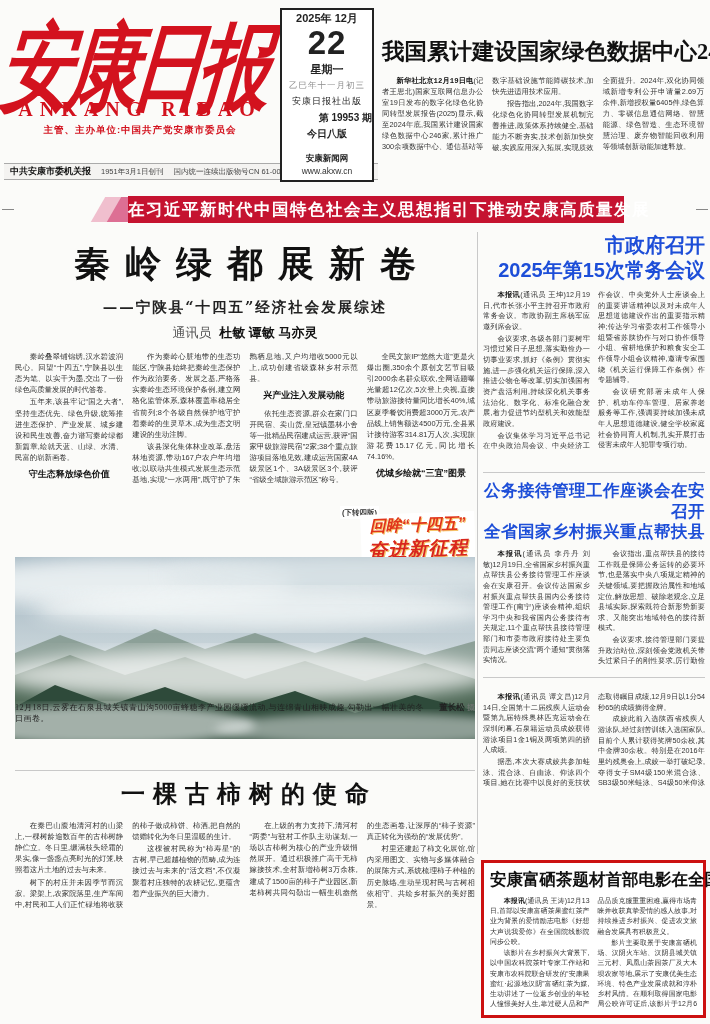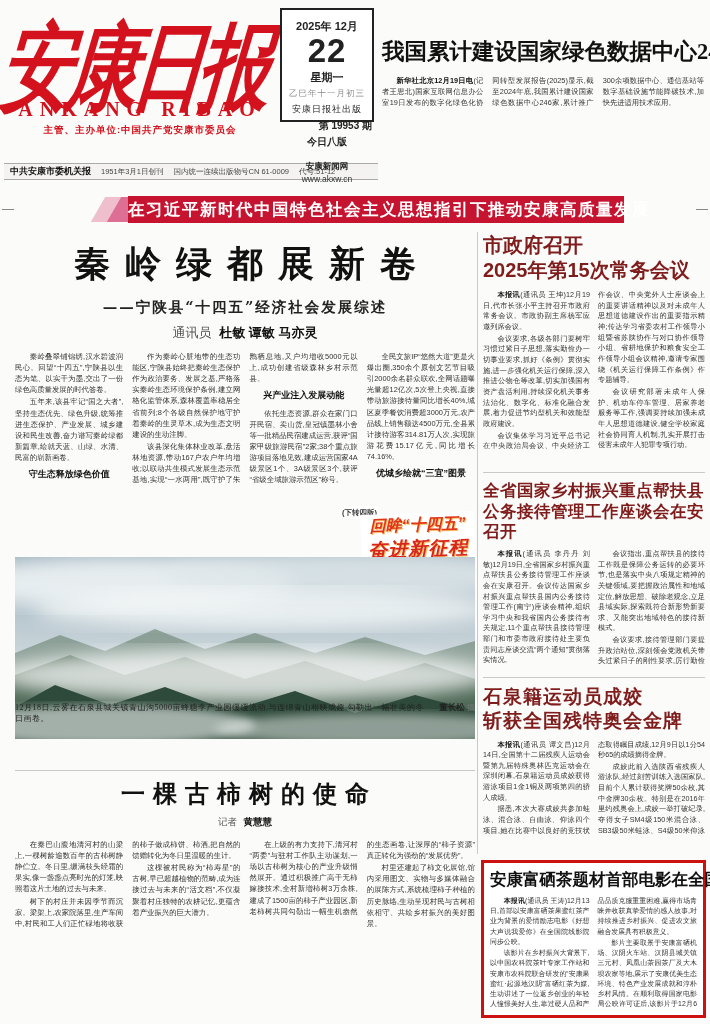--- a/index.html
+++ b/index.html
@@ -15,22 +15,22 @@
     transform:skewX(-6deg) scaleY(1.32); transform-origin:center top; padding-top:12px; white-space:nowrap; }
   .latin { display:block; margin-top:10px; font-family:"Liberation Serif", serif; font-weight:bold;
     font-size:20px; letter-spacing:7px; color:#d3121e; }
   .sponsor { display:block; margin-top:3px; font-size:9.5px; font-weight:bold; color:#d3121e; letter-spacing:1px; }
   .orgline { left:4px; top:163px; width:374px; height:17px; border-top:1px solid #aaa; border-bottom:1px solid #aaa;
     display:flex; align-items:center; gap:10px; padding:0 6px; background:#f4f3f1; }
   .orgline b { font-size:9px; color:#111; }
   .orgline span { font-size:7.5px; color:#444; }
 
   
-  .datebox { left:280px; top:8px; width:94px; height:114px; border:2px solid #222; background:#fff;
-    text-align:center; padding-top:9px; }
+  .datebox { left:280px; top:8px; width:94px; height:174px; border:2px solid #222; background:#fff;
+    text-align:center; padding-top:1px; }
   .datebox .ym { font-size:11px; font-weight:bold; }
   .datebox .day { font-size:33px; font-weight:bold; line-height:1.05; letter-spacing:1px; }
   .datebox .wk { font-size:11px; font-weight:bold; margin-top:1px; }
   .datebox .lunar { font-size:8.5px; color:#8d8d8d; margin-top:3px; letter-spacing:1px; }
   .datebox .pub { font-size:9px; font-family:"Liberation Serif", serif; margin-top:3px; letter-spacing:1px; }
   .datebox .issue { font-size:10px; font-weight:bold; margin-top:3px;text-align:right; }
   .datebox .pages { font-size:10px; font-weight:bold; margin-top:2px; }
   .datebox .site { font-size:8.5px; font-weight:bold; margin-top:12px; }
   .datebox .url { font-size:8.5px; color:#333; margin-top:1px; }
 
@@ -83,33 +83,33 @@
   .feature { left:15px; top:778px; width:460px; }
   .feature h2 { text-align:center; font-size:24px; font-weight:900; letter-spacing:8px; color:#111; text-indent:8px; white-space:nowrap; }
   .feature .byline { text-align:center; font-size:9.5px; color:#555; margin-top:6px; }
   .feature .byline b { color:#111; margin-left:4px; }
   .featbody { margin-top:10px; height:164px; overflow:hidden; column-count:4; column-gap:9px;
     font-size:7.4px; line-height:1.5; text-align:justify; color:#333; }
 
   
   .vsep { left:477px; top:232px; width:1px; height:622px; background:#c9c9c9; }
   .rart { left:483px; width:222px; }
-  .rart h3 { text-align:left; font-weight:900; color:#7f1d1d; line-height:1.25; }
+  .rart h3 { text-align:right; font-weight:900; color:#1d4ed8; line-height:1.25; }
   .rt1 h3 { font-size:20px; }
   .rt2 h3 { font-size:16.5px; letter-spacing:0.5px; }
   .rt3 h3 { font-size:19px; letter-spacing:1px; }
   .rbody { margin-top:7px; column-count:2; column-gap:8px; overflow:hidden;
     font-size:7.2px; line-height:1.48; text-align:justify; color:#333; }
 
   
   .redbox { left:481px; top:860px; width:225px; height:158px; border:3px solid #cc1111; background:#fff; padding:6px 6px 4px; }
   .redbox h3 { text-align:center; font-size:16.5px; font-weight:900; color:#111; white-space:nowrap; letter-spacing:0px; }
   .redbox .rbody { margin-top:5px; height:118px; font-size:6.9px; }
 
-  b.leadin { color:#111; }
+  b.leadin { color:#111;font-family:Liberation Mono, monospace; }
 </style>
 </head>
 <body>
 
 <div class="abs masthead">
   <span class="calligraphy">安康日报</span>
   <span class="latin">ANKANG  RIBAO</span>
   <span class="sponsor">主管、主办单位:中国共产党安康市委员会</span>
 </div>
 <div class="abs orgline">
@@ -128,20 +128,21 @@
   <div class="issue">第 19953 期</div>
   <div class="pages">今日八版</div>
   <div class="site">安康新闻网</div>
   <div class="url">www.akxw.cn</div>
 </div>
 
 <div class="abs topstory">
   <h2><span>我国累计建设国家绿色数据中心</span><span class="num">246</span></h2>
   <div class="cols">
       <p class="p"><b class="leadin">新华社北京12月19日电</b>(记者王思北)国家互联网信息办公室19日发布的数字化绿色化协同转型发展报告(2025)显示,截至2024年底,我国累计建设国家绿色数据中心246家,累计推广300余项数据中心、通信基站等数字基础设施节能降碳技术,加快先进适用技术应用。</p>
+      <p class="p">报告指出,2024年,我国数字化绿色化协同转型发展机制完善推进,政策体系持续健全,基础能力不断夯实,技术创新加快突破,实践应用深入拓展,实现质效全面提升。2024年,双化协同领域新增专利公开申请量2.69万余件,新增授权量6405件,绿色算力、零碳信息通信网络、智慧能源、绿色智造、生态环境智慧治理、废弃物智能回收利用等领域创新动能加速释放。</p>
     </div>
 </div>
 
 <div class="abs banner">
   <div class="abs dashline" style="left:2px"></div>
   <div class="abs dashline" style="right:2px"></div>
   <div class="abs deco" style="left:98px;background:#f0bfce"></div>
   <div class="abs deco" style="left:114px;background:#dd6f94"></div>
   <div class="abs bar" style="background:#c51330">在习近平新时代中国特色社会主义思想指引下推动安康高质量发展</div>
 </div>
@@ -204,24 +205,20 @@
   <div class="cap">12月18日,云雾在石泉县城关镇青山沟5000亩蜂糖李产业园缓缓流动,与连绵青山相映成趣,勾勒出一幅壮美的冬日画卷。</div>
   <div class="credit">
     <b>董长松</b>
     <span>摄</span>
   </div>
 </div>
 <div class="abs rule-h" style="left:15px;top:770px;width:460px"></div>
 
 <div class="abs feature">
   <h2>一棵古柿树的使命</h2>
-  <div class="byline">
-    <span>记者</span>
-    <b>黄慧慧</b>
-  </div>
   <div class="featbody">
       <p class="p">在秦巴山腹地清河村的山梁上,一棵树龄逾数百年的古柿树静静伫立。冬日里,缀满枝头经霜的果实,像一盏盏点亮时光的灯笼,映照着这片土地的过去与未来。</p>
       <p class="p">树下的村庄并未因季节而沉寂。梁架上,农家院落里,生产车间中,村民和工人们正忙碌地将收获的柿子做成柿饼、柿酒,把自然的馈赠转化为冬日里温暖的生计。</p>
       <p class="p">这棵被村民称为“柿寿星”的古树,早已超越植物的范畴,成为连接过去与未来的“活文档”,不仅凝聚着村庄独特的农耕记忆,更蕴含着产业振兴的巨大潜力。</p>
       <p class="p">在上级的有力支持下,清河村“两委”与驻村工作队主动谋划,一场以古柿树为核心的产业升级悄然展开。通过积极推广高干无柿嫁接技术,全村新增柿树3万余株,建成了1500亩的柿子产业园区,新老柿树共同勾勒出一幅生机盎然的生态画卷,让深厚的“柿子资源”真正转化为强劲的“发展优势”。</p>
       <p class="p">村里还建起了柿文化展馆,馆内采用图文、实物与多媒体融合的展陈方式,系统梳理柿子种植的历史脉络,生动呈现村民与古树相依相守、共绘乡村振兴的美好图景。</p>
     </div>
 </div>
 
 <div class="abs vsep"></div>
@@ -235,36 +232,32 @@
       <p class="p"><b class="leadin">本报讯</b>(通讯员 王坤)12月19日,代市长张小平主持召开市政府常务会议。市政协副主席杨军应邀列席会议。</p>
       <p class="p">会议要求,各级各部门要树牢习惯过紧日子思想,落实勤俭办一切事业要求,抓好《条例》贯彻实施,进一步强化机关运行保障,深入推进公物仓等改革,切实加强国有资产盘活利用,持续深化机关事务法治化、数字化、标准化融合发展,着力促进节约型机关和效能型政府建设。</p>
       <p class="p">会议集体学习习近平总书记在中央政治局会议、中央经济工作会议、中央党外人士座谈会上的重要讲话精神以及对未成年人思想道德建设作出的重要指示精神;传达学习省委农村工作领导小组暨省苏陕协作与对口协作领导小组、省耕地保护和粮食安全工作领导小组会议精神,邀请专家围绕《机关运行保障工作条例》作专题辅导。</p>
       <p class="p">会议研究部署未成年人保护、机动车停车管理、居家养老服务等工作,强调要持续加强未成年人思想道德建设,健全学校家庭社会协同育人机制,扎实开展打击侵害未成年人犯罪专项行动。</p>
     </div>
 </div>
 <div class="abs rule-h" style="left:483px;top:472px;width:222px"></div>
 
 <div class="abs rart rt2" style="top:480px">
   <h3>
+    <div>公务接待管理工作座谈会在安召开</div>
     <div>全省国家乡村振兴重点帮扶县</div>
-    <div>公务接待管理工作座谈会在安召开</div>
   </h3>
   <div class="rbody" style="height:126px">
       <p class="p"><b class="leadin">本报讯</b>(通讯员 李丹丹 刘敏)12月19日,全省国家乡村振兴重点帮扶县公务接待管理工作座谈会在安康召开。会议传达国家乡村振兴重点帮扶县国内公务接待管理工作(南宁)座谈会精神,组织学习中央和我省国内公务接待有关规定,11个重点帮扶县接待管理部门和市委市政府接待处主要负责同志座谈交流“两个通知”贯彻落实情况。</p>
       <p class="p">会议指出,重点帮扶县的接待工作既是保障公务运转的必要环节,也是落实中央八项规定精神的关键领域,要把握政治属性和地域定位,解放思想、破除老观念,立足县域实际,探索既符合新形势新要求、又能突出地域特色的接待新模式。</p>
       <p class="p">会议要求,接待管理部门要提升政治站位,深刻领会党政机关带头过紧日子的刚性要求,厉行勤俭节约,切实将中央和省委有关规定落到实处;严格执行规定,杜绝超标准、搞变通的行为;完善制度措施,细化落实接待标准、经费管理等实操细则,形成闭环管理。</p>
     </div>
 </div>
 <div class="abs rule-h" style="left:483px;top:677px;width:222px"></div>
 
 <div class="abs rart rt3" style="top:685px">
-  <h3>
-    <div>石泉籍运动员成姣</div>
-    <div>斩获全国残特奥会金牌</div>
-  </h3>
   <div class="rbody" style="height:108px">
       <p class="p"><b class="leadin">本报讯</b>(通讯员 谭文昌)12月14日,全国第十二届残疾人运动会暨第九届特殊奥林匹克运动会在深圳闭幕,石泉籍运动员成姣获得游泳项目1金1铜及两项第四的骄人成绩。</p>
       <p class="p">据悉,本次大赛成姣共参加蛙泳、混合泳、自由泳、仰泳四个项目,她在比赛中以良好的竞技状态取得瞩目成绩,12月9日以1分54秒65的成绩摘得金牌。</p>
       <p class="p">成姣此前入选陕西省残疾人游泳队,经过刻苦训练入选国家队,目前个人累计获得奖牌50余枚,其中金牌30余枚。特别是在2016年里约残奥会上,成姣一举打破纪录,夺得女子SM4级150米混合泳、SB3级50米蛙泳、S4级50米仰泳三枚金牌,成为全市首个获得3枚残奥会金牌的运动员。</p>
     </div>
 </div>
 
 <div class="abs redbox">
   <h3>安康富硒茶题材首部电影在全国公映</h3>
   <div class="rbody">

